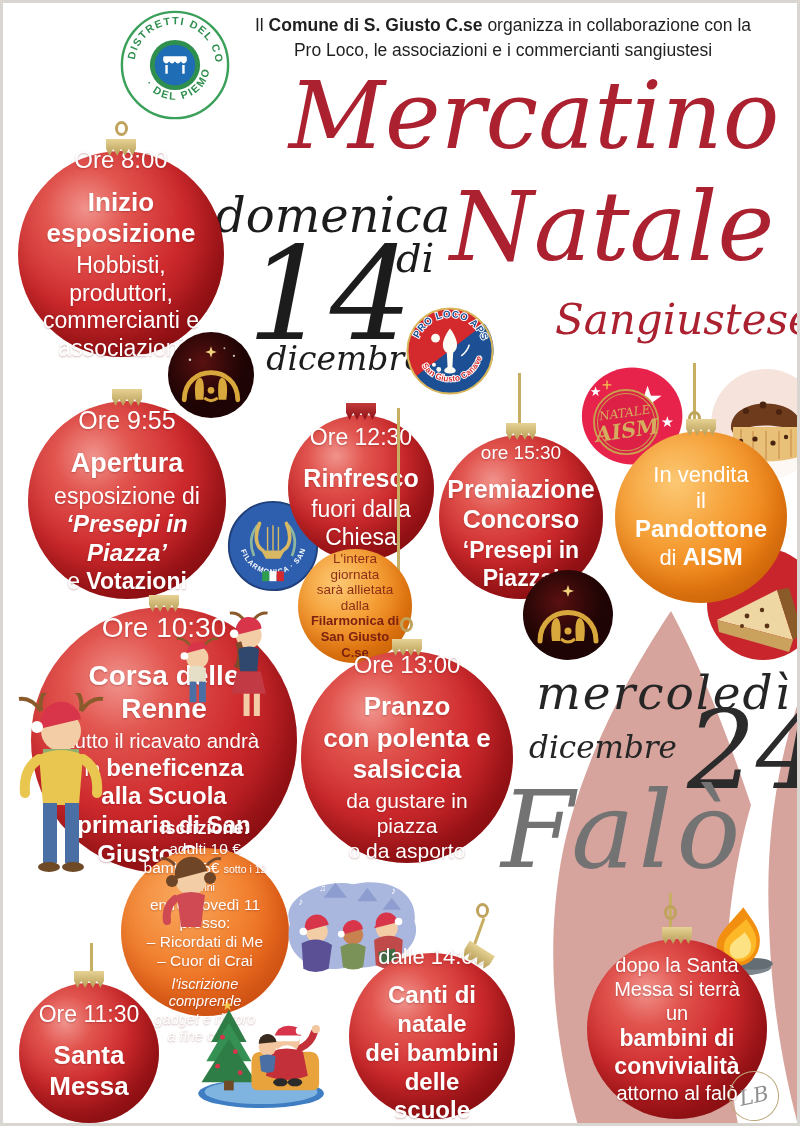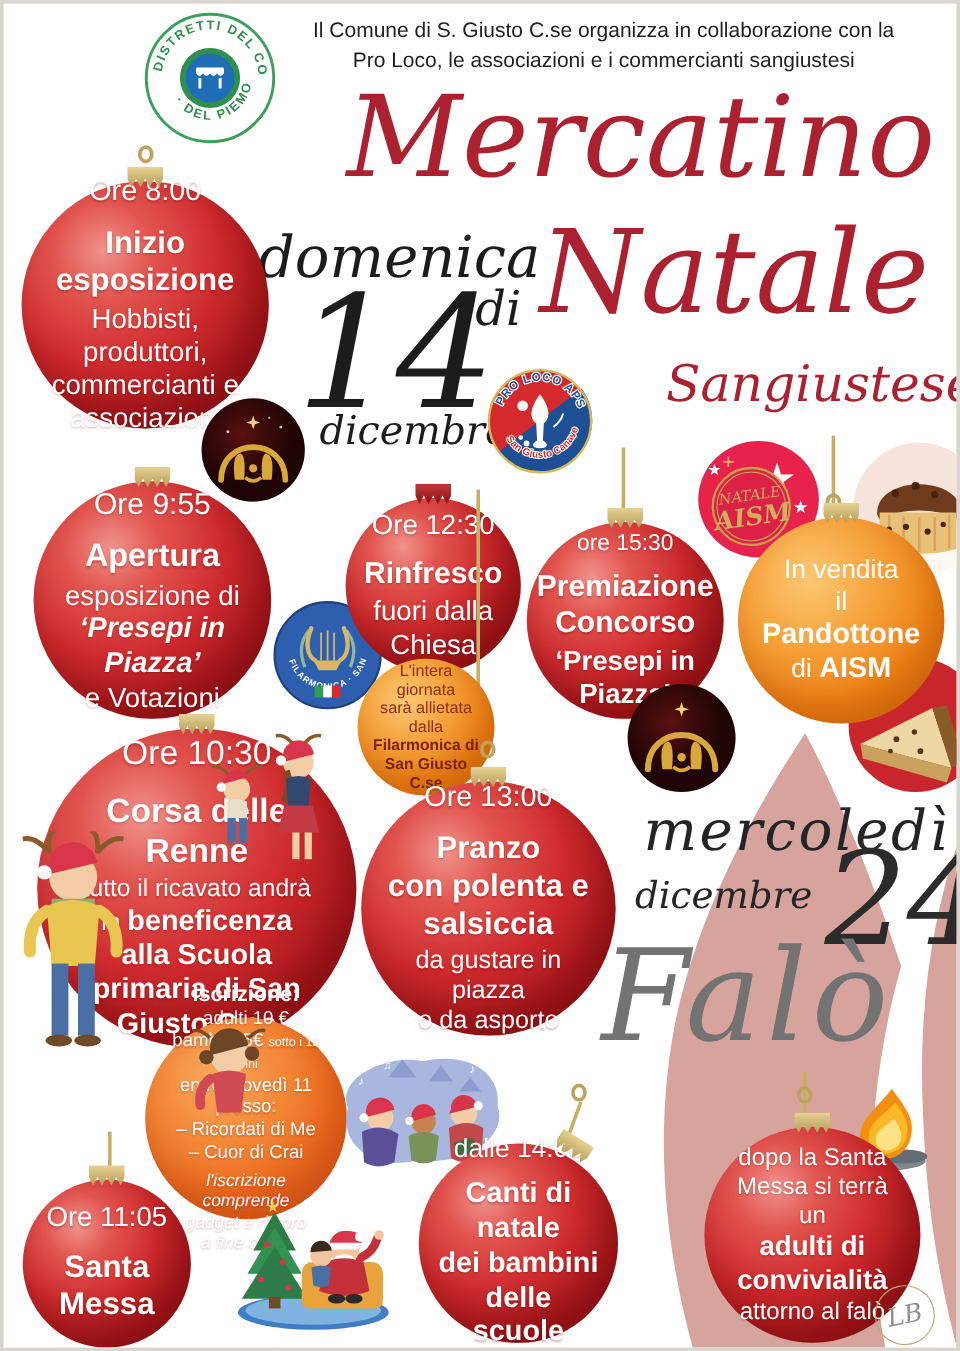--- a/index.html
+++ b/index.html
@@ -10,21 +10,21 @@
 .script{font-family:"DejaVu Serif","Liberation Serif",serif;font-style:italic}
 .ball{position:absolute;border-radius:50%;color:#fff;display:flex;flex-direction:column;align-items:center;justify-content:center;text-align:center;line-height:1.2;text-shadow:0 1px 2px rgba(100,0,0,.3);background:radial-gradient(circle at 33% 28%,#f0938c 0%,#e2554f 20%,#ce2a2d 48%,#ad191e 72%,#8c1116 100%);box-shadow:inset -12px -20px 30px rgba(90,0,0,.35)}
 .ball.orange{background:radial-gradient(circle at 35% 30%,#fcc873 0%,#f6a23a 35%,#ee8114 65%,#d86c06 100%);box-shadow:inset -8px -16px 26px rgba(150,60,0,.3);text-shadow:none}
 .ball.orangered{background:radial-gradient(circle at 36% 30%,#f9a95f 0%,#f28433 38%,#ea6a1e 62%,#df5a1a 100%);box-shadow:inset -8px -16px 26px rgba(150,40,0,.3)}
 .inner{padding:0 9%}
 .cap{position:absolute;top:-12px;left:50%;transform:translateX(-50%);width:30px;height:17px;background:linear-gradient(180deg,#e6d294,#b79c55);clip-path:polygon(0 0,100% 0,100% 58%,88% 100%,76% 58%,63% 100%,50% 58%,37% 100%,24% 58%,12% 100%,0 58%)}
 .cap.redcap{background:linear-gradient(180deg,#c23a3a,#8c1116)}
 .loop{position:absolute;width:13px;height:15px;border:3px solid #bfa35c;border-radius:50%}
 .string{position:absolute;width:3px;background:#c6ae63}
 .time{font-size:24px;margin-bottom:.5em}
-.b{font-weight:normal}
+.b{font-weight:bold}
 .pre{white-space:pre-line}
 .ttl{font-weight:bold;display:block;white-space:pre-line;margin-bottom:3px}
 #b0830 .time{font-size:24px}#b0830 .ttl{font-size:26px}#b0830 .body{font-size:23px}
 #b0900 .time{font-size:25px}#b0900 .ttl{font-size:27px}#b0900 .body{font-size:23px}#b0900 .quote{font-size:24px;font-weight:bold;font-style:italic}
 #b1230 .time{font-size:23px}#b1230 .ttl{font-size:25px}#b1230 .body{font-size:23px}
 #b1530 .time{font-size:19px}#b1530 .ttl{font-size:25px}#b1530 .quote{font-size:23px;font-weight:bold;}
 #b1030 .time{font-size:28px}#b1030 .ttl{font-size:28px}#b1030 .body{font-size:20.5px}#b1030 .b2{font-size:24px;font-weight:bold}
 #b1300 .time{font-size:24px}#b1300 .ttl{font-size:26px}#b1300 .body{font-size:21px}
 #b1130 .time{font-size:23px}#b1130 .ttl{font-size:26px}
 #b1400 .time{font-size:22px}#b1400 .ttl{font-size:24px}
@@ -412,21 +412,21 @@
       <span class="ttl">Canti di natale
 dei bambini
 delle scuole</span>
     </div>
   </div>
 
   <div class="string" style="left:87px;top:940px;height:34px"></div>
   <div class="ball" id="b1130" style="left:16px;top:980px;width:140px;height:140px">
     <div class="cap"></div>
     <div class="inner">
-      <div class="time">Ore 11:05</div>
+      <div class="time">Ore 11:30</div>
       <span class="ttl">Santa
 Messa</span>
     </div>
   </div>
 
   <svg class="abs" style="left:184px;top:982px" width="145" height="135" viewBox="0 0 180 142">
     <ellipse cx="92" cy="122" rx="78" ry="18" fill="#3f7ec2"></ellipse>
     <ellipse cx="92" cy="120" rx="70" ry="15" fill="#7fb3e0"></ellipse>
     <polygon points="52,18 30,58 74,58" fill="#2e7d46"></polygon>
     <polygon points="52,34 24,82 80,82" fill="#359054"></polygon>
@@ -463,21 +463,21 @@
     <path d="M78,18 C88,32 94,42 91,56 C88,68 78,76 66,76 C52,76 46,64 48,52 C50,40 64,32 78,18 Z" fill="#fcb827"></path>
     <path d="M76,36 C82,44 86,50 84,60 C82,68 75,72 67,72 C58,72 54,64 56,56 C58,48 68,44 76,36 Z" fill="#fde284"></path>
   </svg>
 
   <div class="string" style="left:666px;top:890px;height:36px"></div>
   <div class="loop" style="left:661px;top:902px"></div>
   <div class="ball" id="bfalo" style="left:584px;top:936px;width:180px;height:180px">
     <div class="cap"></div>
     <div class="inner pre"><span>dopo la Santa
 Messa si terrà un
-</span><span class="b2">adulti di
+</span><span class="b2">bambini di
 convivialità</span><span>
 attorno al falò</span></div>
   </div>
 
   <div class="abs sig script" style="left:726px;top:1068px;width:50px;height:50px;font-size:21px">
       <span>LB</span>
     </div>
 
 </div>
 

